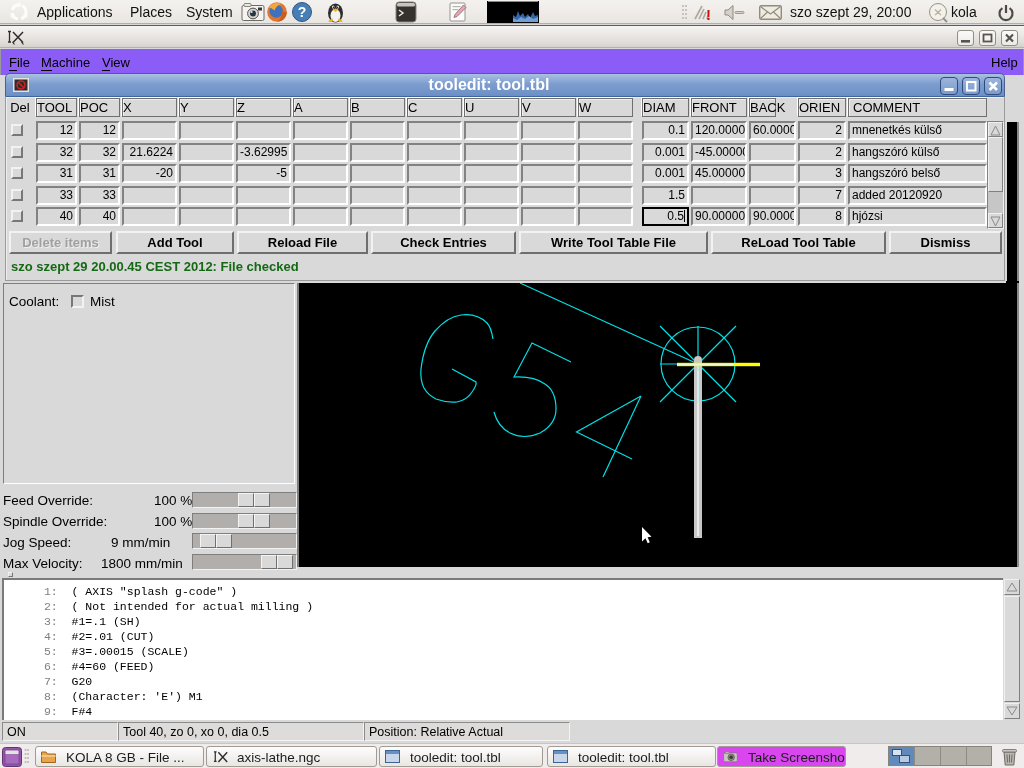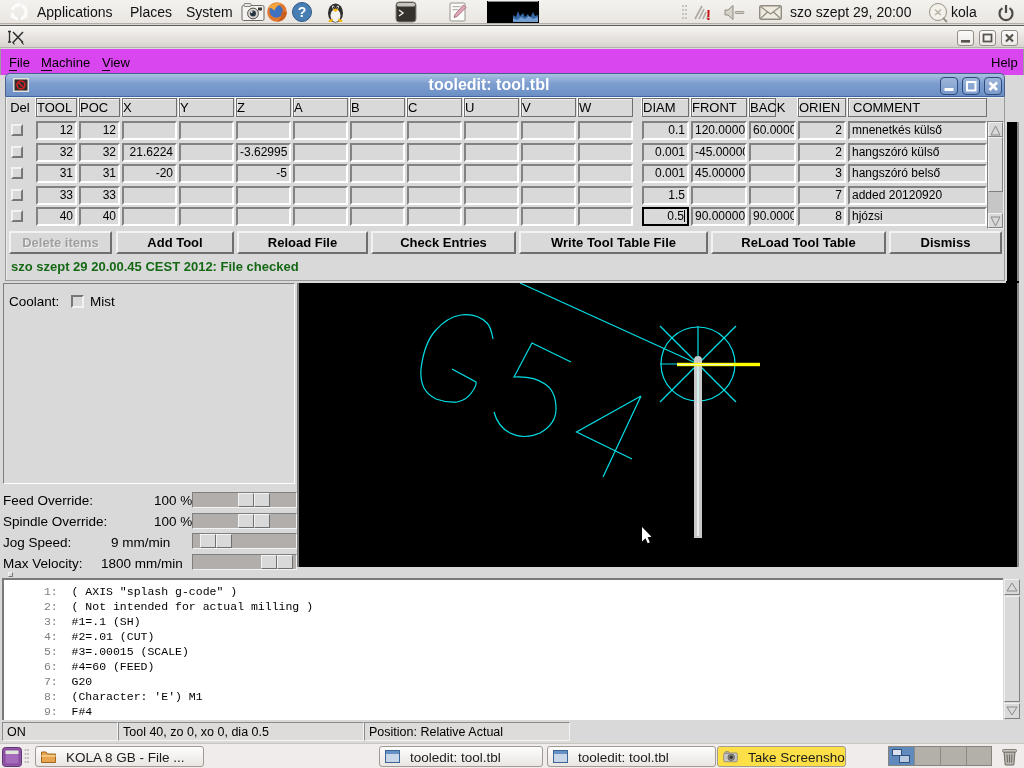--- a/index.html
+++ b/index.html
@@ -6,21 +6,21 @@
 html,body { width:1024px; height:768px; overflow:hidden; }
 body { font-family:"Liberation Sans", sans-serif; background:#d9d9d9; position:relative; }
 .abs { position:absolute; }
 
 #panel { left:0; top:0; width:1024px; height:24px; background:linear-gradient(#f4f2ef,#e9e6e2); border-bottom:1px solid #b3aea7; }
 #panel .menu { font-size:14px; color:#111; top:4px; }
 
 #titlebar { left:0; top:25px; width:1024px; height:23px; background:linear-gradient(#f6f4f2,#e0dcd7 80%,#d5d1cc); border-top:1px solid #5f5c56; border-bottom:1px solid #b5b1ab; }
 #titlebar .title { width:978px; text-align:center; top:3px; font-size:15.5px; font-weight:bold; color:#4c4a46; }
 .wbtn { top:4px; width:17px; height:16px; background:linear-gradient(#fbfafa,#eceae7); border:1px solid #928d85; border-radius:3px; }
-#menubar { left:0; top:49px; width:1024px; height:26px; background:#d946ef; border-left:1px solid #9a9a9a; border-right:1px solid #9a9a9a; }
+#menubar { left:0; top:49px; width:1024px; height:26px; background:#8b5cf6; border-left:1px solid #9a9a9a; border-right:1px solid #9a9a9a; }
 #menubar span.m { position:absolute; top:6px; font-size:13px; color:#000; }
 u { text-decoration:none; border-bottom:1px solid #000; }
 
 #canvas { left:297px; top:281px; width:722px; height:288px; background:#000; }
 #cansliver { left:1007px; top:122px; width:10px; height:160px; background:#000; }
 
 #coolbox { left:3px; top:283px; width:292px; height:201px; background:#d9d9d9; border:1px solid; border-color:#7e7e7e #ffffff #ffffff #7e7e7e; }
 .lbl { position:absolute; font-size:13.5px; color:#000; }
 .trough { position:absolute; left:192px; width:105px; height:16px; background:#b1aeab; border:1px solid; border-color:#7e7e7e #f2f2f2 #f2f2f2 #7e7e7e; }
 .handle { position:absolute; top:0px; width:16px; height:14px; background:#d9d9d9; border:1px solid; border-color:#f4f4f4 #6f6f6f #6f6f6f #f4f4f4; }
@@ -419,35 +419,42 @@
         <circle cx="4" cy="14" r="1"></circle>
       </g>
   </svg>
   <div class="tbtn" style="left:35px; width:169px;">
     <svg class="abs" style="left:5px; top:3px;" width="15" height="13" viewBox="0 0 15 13">
         <path d="M0.5 2 L5 2 L6.5 4 L14.5 4 L14.5 12.5 L0.5 12.5 Z" fill="#e8a44e" stroke="#9c6820"></path>
         <path d="M0.5 6 L14.5 6" stroke="#f5c680" stroke-width="2"></path>
       </svg>
     <span class="tx">KOLA 8 GB - File ...</span>
     </div>
+  <div class="tbtn" style="left:206px; width:171px;">
+    <svg class="abs" style="left:6px; top:3px;" width="16" height="15" viewBox="0 0 18 17">
+        <path d="M2.5 2 L2.5 13 M1 2 L4 2 M1 13 L4 13" stroke="#2e2e2e" stroke-width="1.4" fill="none"></path>
+        <path d="M6 2.5 L16 13.5 M16 2.5 L6 13.5" stroke="#2e2e2e" stroke-width="1.6"></path>
+      </svg>
+    <span class="tx">axis-lathe.ngc</span>
+    </div>
   <div class="tbtn" style="left:379px; width:164px;">
     <svg class="abs" style="left:5px; top:3px;" width="15" height="13" viewBox="0 0 15 13">
         <rect x="0.5" y="0.5" width="14" height="12" fill="#c9d6ea" stroke="#3c6396"></rect>
         <rect x="1" y="1" width="13" height="3" fill="#6591c7"></rect>
       </svg>
     <span class="tx">tooledit: tool.tbl</span>
     </div>
   <div class="tbtn" style="left:547px; width:169px;">
     <svg class="abs" style="left:5px; top:3px;" width="15" height="13" viewBox="0 0 15 13">
         <rect x="0.5" y="0.5" width="14" height="12" fill="#c9d6ea" stroke="#3c6396"></rect>
         <rect x="1" y="1" width="13" height="3" fill="#6591c7"></rect>
       </svg>
     <span class="tx">tooledit: tool.tbl</span>
     </div>
-  <div class="tbtn" style="left:717px; width:129px; background:#fde047;">
+  <div class="tbtn" style="left:717px; width:129px; background:#d946ef;">
     <svg class="abs" style="left:5px; top:3px;" width="15" height="14" viewBox="0 0 22 20">
         <rect x="1" y="4" width="20" height="13" rx="2" fill="#c9c6c1" stroke="#77736d"></rect>
         <rect x="3" y="2" width="6" height="3" rx="1" fill="#b5b1ab" stroke="#77736d" stroke-width="0.8"></rect>
         <circle cx="12" cy="10.5" r="4.8" fill="#8d8983" stroke="#55524d"></circle>
         <circle cx="12" cy="10.5" r="2.6" fill="#3a3835"></circle>
       </svg>
     <span class="tx">Take Screensho</span>
     </div>
   <div class="abs" style="left:888px; top:2px; width:104px; height:20px; border:1px solid #87837d; background:#b3afa9;">
     <div class="abs" style="left:0; top:0; width:25px; height:18px; background:#6089bc;">

